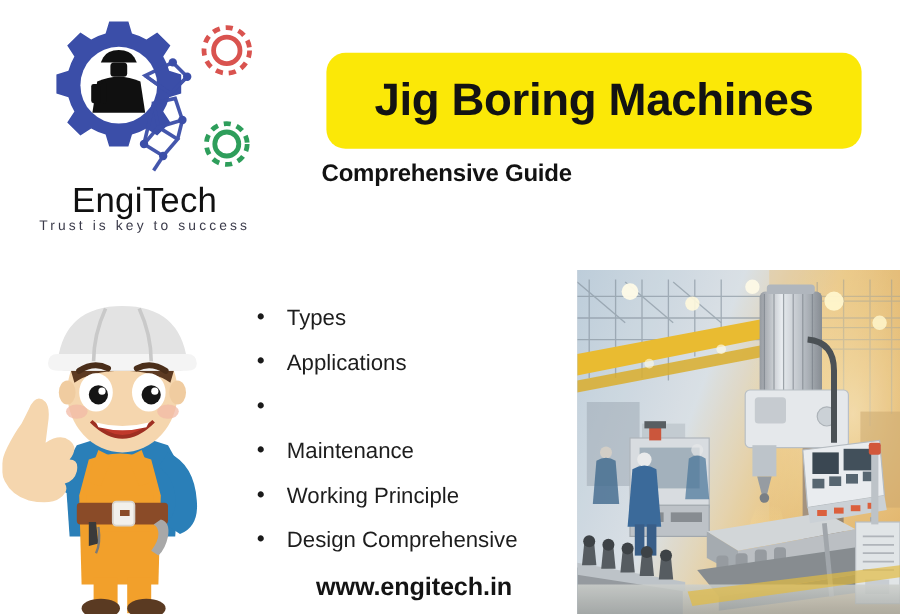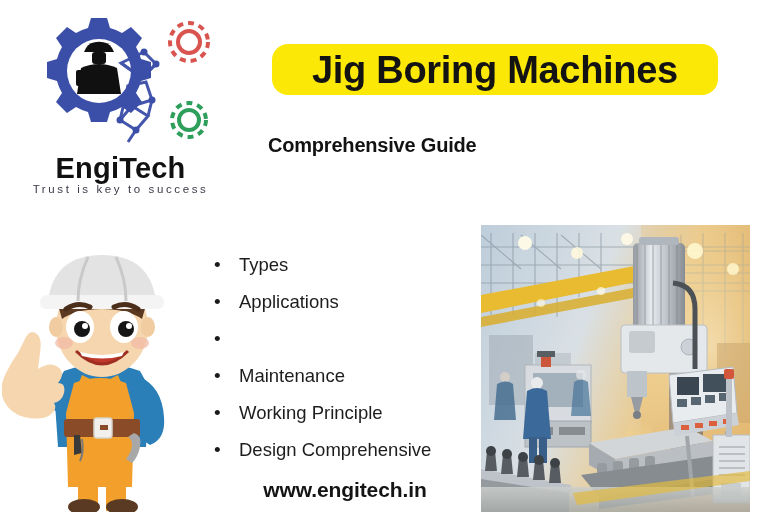--- a/index.html
+++ b/index.html
@@ -10,32 +10,32 @@
     overflow:hidden;
     position:relative;
   }
   #page{position:relative;width:768px;height:512px;background:#fff;overflow:hidden;}
 
   
   .logo-block{position:absolute;left:8px;top:8px;width:240px;height:195px;}
   .logo-mark{position:absolute;left:8px;top:0;width:200px;height:150px;}
   .brand-name{
     position:absolute;left:0;top:146px;width:225px;
-    text-align:center;font-size:29px;font-weight:bold;color:#111;
+    text-align:center;font-size:29px;font-weight:normal;color:#111;
     letter-spacing:0.2px;line-height:1;
   }
   .brand-tagline{
     position:absolute;left:0;top:176px;width:225px;
     text-align:center;font-size:11.5px;color:#3b3b4a;
     letter-spacing:2.6px;line-height:1;font-weight:500;
   }
 
   
   .title-badge{
-    position:absolute;left:272px;top:44px;width:446px;height:51px;
+    position:absolute;left:272px;top:44px;width:446px;height:80px;
     background:#FBE807;border-radius:16px;
     display:flex;align-items:center;justify-content:center;
   }
   .title-text{
     font-size:38px;font-weight:bold;color:#131313;
     letter-spacing:-0.3px;line-height:1;white-space:nowrap;
   }
   .subtitle-text{
     position:absolute;left:268px;top:134px;width:446px;
     text-align:left;font-size:20px;font-weight:bold;color:#121212;

